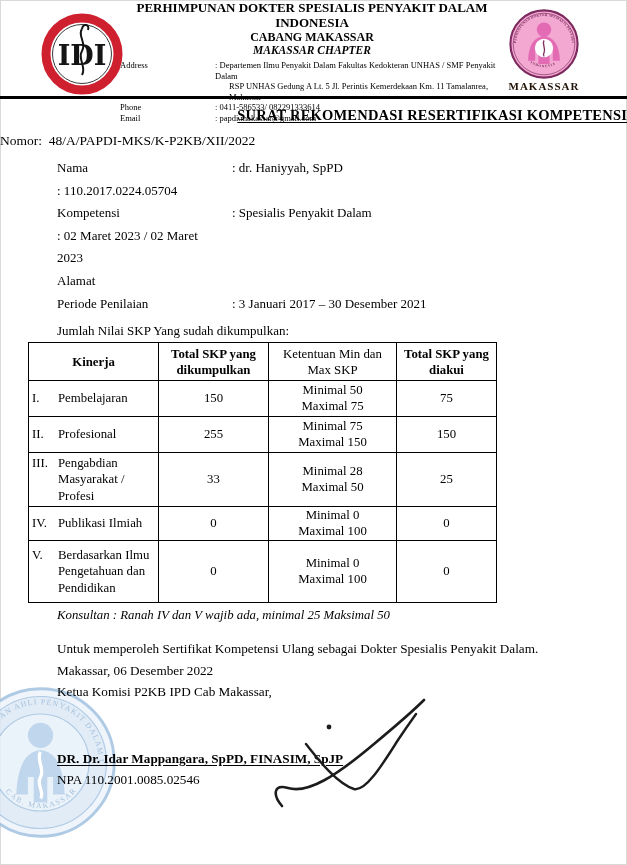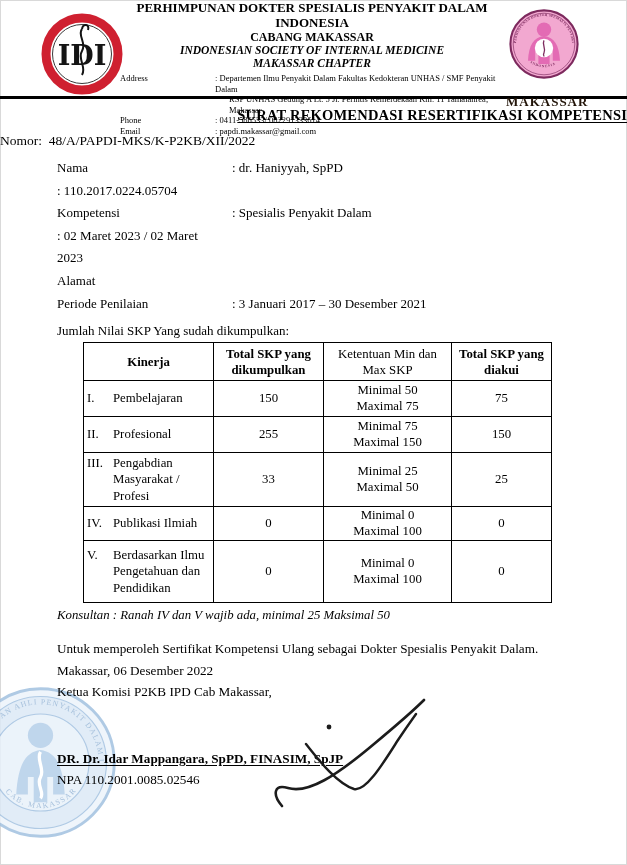--- a/index.html
+++ b/index.html
@@ -9,21 +9,21 @@
     font-family:"Liberation Serif", serif; color:#000; overflow:hidden;
     box-shadow: inset 0 0 0 1px #d9d9d9;
   }
   .content { position:relative; z-index:1; }
 
   
   .letterhead { position:relative; height:96px; }
   .idi-logo { position:absolute; left:40px; top:12px; width:84px; height:84px; }
   .right-logo-wrap { position:absolute; left:506px; top:8px; width:76px; text-align:center; }
   .papdi-logo { width:72px; height:72px; display:block; margin:0 auto; }
-  .logo-caption { font-weight:bold; font-size:13px; letter-spacing:1px; margin-top:14px; color:#221408; }
+  .logo-caption { font-weight:bold; font-size:11px; letter-spacing:1px; margin-top:0px; color:#221408; }
 
   .head-center { position:absolute; left:112px; top:0; width:400px; }
   .org1 { text-align:center; font-weight:bold; font-size:13px; line-height:15px; }
   .org2 { text-align:center; font-weight:bold; font-size:12px; line-height:14px; }
   .org3, .org4 { text-align:center; font-weight:bold; font-style:italic; font-size:11.5px; line-height:13px; }
   .contacts { margin-top:3px; font-size:8.5px; line-height:10.5px; }
   .c-row { display:grid; grid-template-columns:103px 1fr; }
   .c-label { padding-left:8px; }
   .c-val2 { padding-left:14px; }
 
@@ -36,21 +36,21 @@
 
   
   .intro { margin:19px 55px 0 57px; width:515px; font-size:13.5px; line-height:21.5px; }
 
   .fields { margin:7px 0 0 57px; font-size:13px; }
   .f-row { display:grid; grid-template-columns:143px 1fr; line-height:22.6px;gap:32px; }
   .f-label { white-space:nowrap; }
 
   .skp-heading { margin:7px 0 0 57px; font-size:13px; line-height:17px; }
 
-  table.skp { border-collapse:collapse; margin:3px 0 0 83px; table-layout:fixed; width:468px;
+  table.skp { border-collapse:collapse; margin:3px 0 0 28px; table-layout:fixed; width:468px;
               font-size:12.8px; }
   table.skp col.c1 { width:130px; } table.skp col.c2 { width:110px; }
   table.skp col.c3 { width:128px; } table.skp col.c4 { width:100px; }
   table.skp th, table.skp td { border:1.5px solid #000; padding:1px 3px; }
   table.skp th { font-weight:bold; text-align:center; vertical-align:middle; line-height:16px; }
   table.skp th.th-regular { font-weight:normal; }
   table.skp td.v { text-align:center; vertical-align:middle; line-height:15.5px; }
   table.skp td.k { vertical-align:middle; }
   .k-inner { display:grid; grid-template-columns:26px 1fr; align-items:start; line-height:16.5px; }
   .hl2:empty { display:none; }
@@ -98,21 +98,20 @@
         <circle cx="42" cy="42" r="36" fill="#ffffff" stroke="#cf2030" stroke-width="9"></circle>
         <circle cx="42" cy="42" r="29.5" fill="#ffffff" stroke="#3a3a3a" stroke-width="1"></circle>
         <text x="42" y="53" text-anchor="middle" font-family="DejaVu Serif, serif" font-weight="bold" font-size="27" fill="#141414">IDI</text>
         <path d="M42,17 C37,23 47,31 42,39 C37,47 47,55 42,63" fill="none" stroke="#141414" stroke-width="2"></path>
         <path d="M42,17 C43,11 50,12 48,18" fill="none" stroke="#141414" stroke-width="2"></path>
       </svg>
 
       <div class="head-center">
         <div class="org1">PERHIMPUNAN DOKTER SPESIALIS PENYAKIT DALAM INDONESIA</div>
         <div class="org2">CABANG MAKASSAR</div>
-        <div class="org3">INDONESIAN SOCIETY OF INTERNAL MEDICINE</div>
         <div class="org4">MAKASSAR CHAPTER</div>
         <div class="contacts">
           <div class="c-row">
             <span class="c-label">Address</span>
             <span class="c-val">
               <div>: Departemen Ilmu Penyakit Dalam Fakultas Kedokteran UNHAS / SMF Penyakit Dalam</div>
               <div class="c-val2">RSP UNHAS Gedung A Lt. 5 Jl. Perintis Kemerdekaan Km. 11 Tamalanrea, Makassar</div>
             </span>
           </div>
           <div class="c-row">
@@ -236,21 +235,21 @@
       </tr>
       <tr style="height:54px">
         <td class="k">
               <div class="k-inner">
                 <span>III.</span>
                 <span>Pengabdian Masyarakat / Profesi</span>
               </div>
             </td>
         <td class="v">33</td>
         <td class="v">
-              <div>Minimal 25</div>
+              <div>Minimal 28</div>
               <div>Maximal 50</div>
             </td>
         <td class="v">25</td>
       </tr>
       <tr style="height:34px">
         <td class="k">
               <div class="k-inner">
                 <span>IV.</span>
                 <span>Publikasi Ilmiah</span>
               </div>

